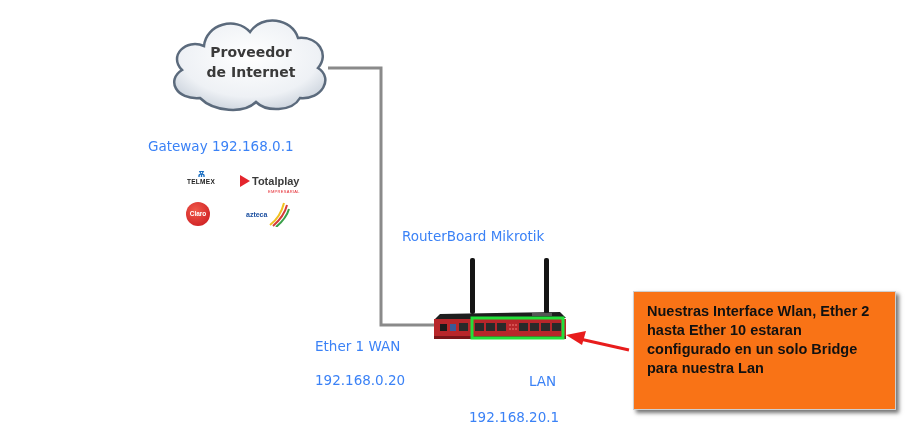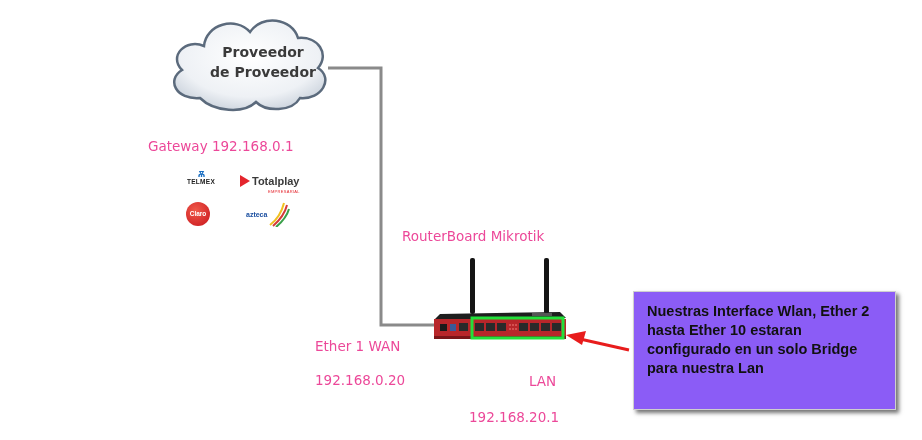--- a/index.html
+++ b/index.html
@@ -14,27 +14,26 @@
 
     .cloud-label {
       position: absolute;
       left: 178px; top: 42px; width: 146px;
       text-align: center;
       font-family: "DejaVu Sans", sans-serif;
       font-weight: bold;
       font-size: 14px;
       line-height: 20px;
       color: #3a3a3a;
-      padding-left: 12px;
     }
     .label {
       position: absolute;
       font-family: "DejaVu Sans", sans-serif;
       font-size: 13.5px;
-      color: #ec4899;
+      color: #3b82f6;
       line-height: 18px;
       white-space: nowrap;
     }
     .gateway { left: 148px; top: 137px; }
     .routerboard { left: 402px; top: 227px; }
     .ether1 { left: 315px; top: 337px; text-align: center; }
     .ether1-ip { left: 315px; top: 355px; margin-top: 16px; }
     .lan { left: 529px; top: 372px; text-align: left; }
     .lan-ip { left: 469px; top: 408px; }
 
@@ -52,21 +51,21 @@
 
     .claro { left: 186px; top: 202px; width: 24px; height: 24px; border-radius: 50%;
       background: radial-gradient(circle at 40% 35%, #f05a4a, #c8141c);
       color: #fff; font-size: 6.5px; font-weight: bold; text-align: center; line-height: 24px; }
     .azteca { left: 246px; top: 211px; font-size: 7px; font-weight: bold; color: #1b4fa0; }
 
     .note-box {
       position: absolute;
       left: 633px; top: 291px;
       width: 263px; height: 119px;
-      background: #8b5cf6;
+      background: #f97316;
       border: 1px solid #cfcfcf;
       box-shadow: 3px 3px 4px rgba(0,0,0,0.55);
       box-sizing: border-box;
       padding: 10px 22px 0 13px;
     }
     .note-text {
       font-family: "Liberation Sans", sans-serif;
       font-weight: bold;
       font-size: 14.5px;
       line-height: 19px;
@@ -137,21 +136,21 @@
   <rect x="472" y="318" width="91" height="20" fill="none" stroke="#22e03a" stroke-width="3"></rect>
 
   <g>
     <line x1="629" y1="350" x2="580" y2="339" stroke="#e81c1c" stroke-width="3"></line>
     <polygon points="566,335 586,331 582,345" fill="#e81c1c"></polygon>
   </g>
 </svg>
 
 <div class="cloud-label">
   <div>Proveedor</div>
-  <div>de Proveedor</div>
+  <div>de Internet</div>
 </div>
 
 <div class="label gateway">Gateway 192.168.0.1</div>
 
 <div class="logo telmex">
   <div class="glyph">ѫ</div>
   <div class="word">TELMEX</div>
 </div>
 
 <div class="logo totalplay">

